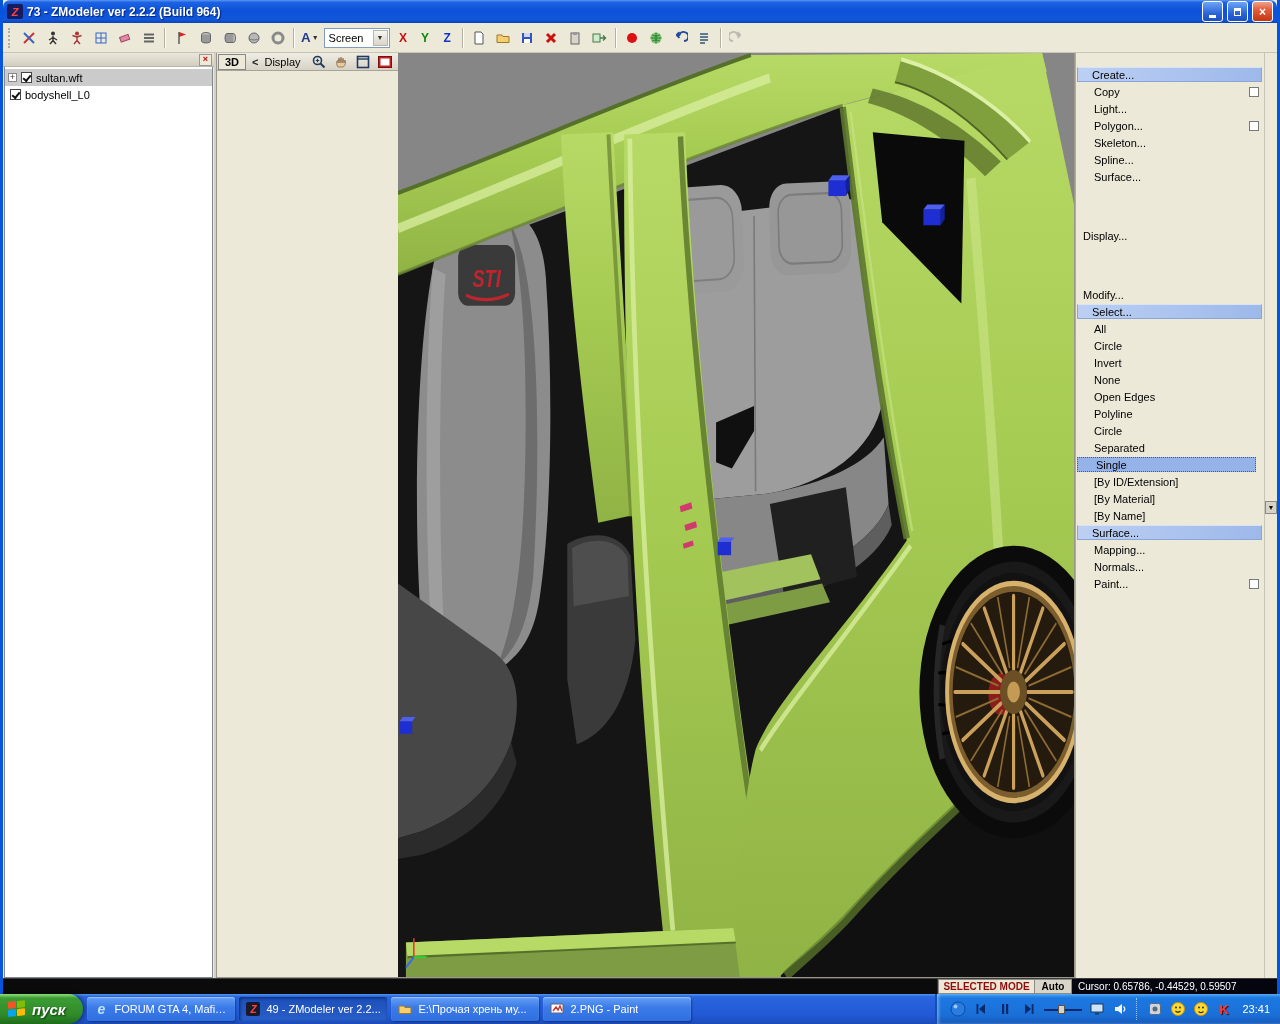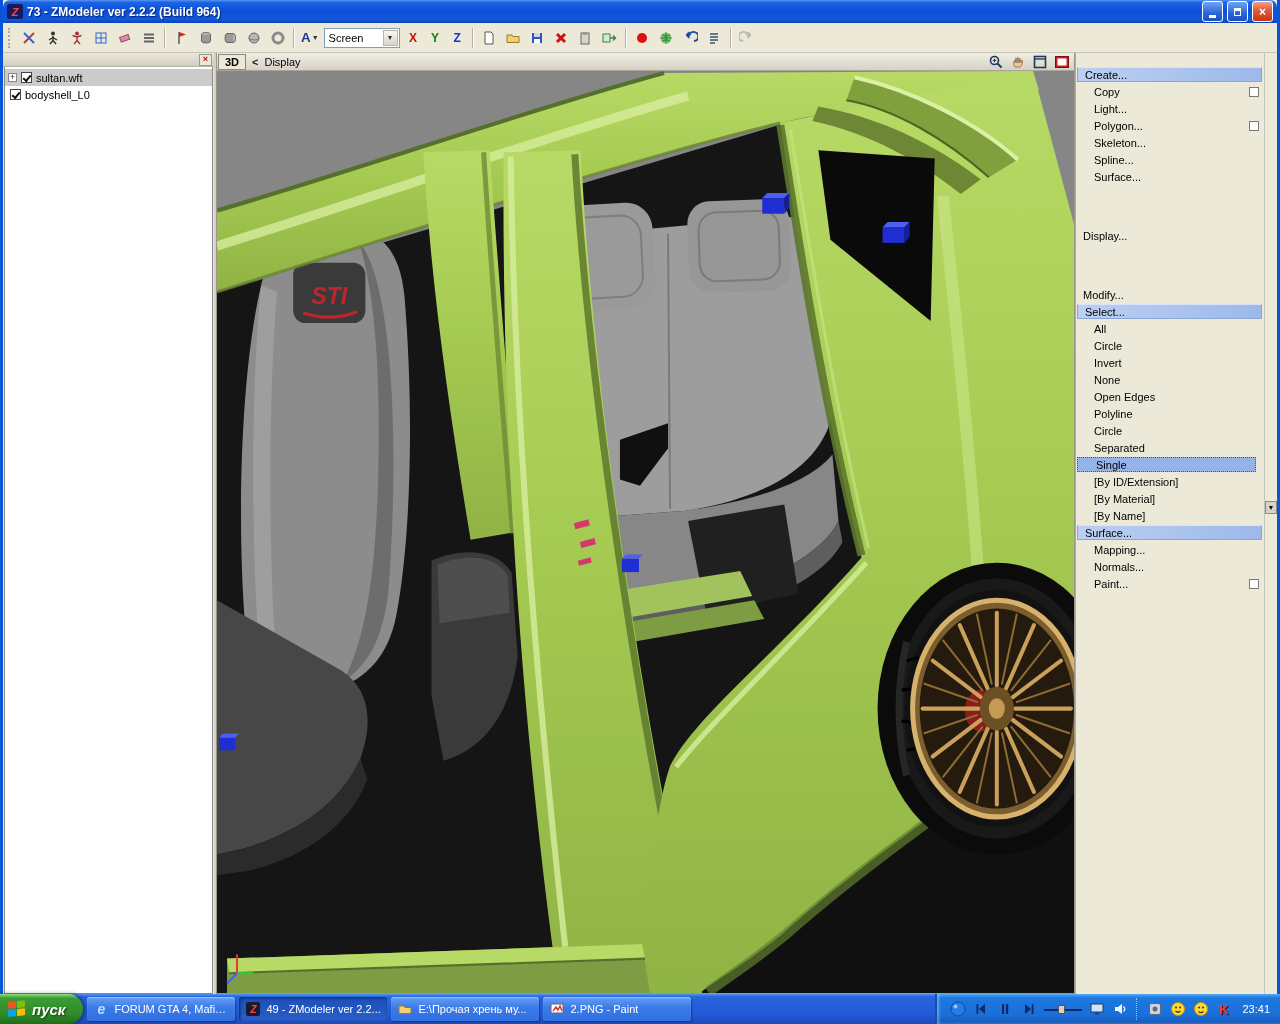--- a/index.html
+++ b/index.html
@@ -25,21 +25,21 @@
     border-bottom:1px solid #dbd7ca;padding-left:3px;}
   .menu-item{padding:3px 9px;}
   
   .toolbar{height:30px;flex:none;display:flex;align-items:center;background:#ece9d8;
     padding:2px 2px;gap:1px;border-bottom:1px solid #c8c4b8;}
   .grip{width:5px;height:20px;border-left:2px dotted #b0ac9e;margin:0 3px;}
   .tb{width:23px;height:23px;flex:none;display:flex;align-items:center;justify-content:center;
     background:transparent;border:1px solid transparent;padding:0;}
   .tb.disabled{opacity:.4;}
   .sep{width:2px;height:20px;border-left:1px solid #b4b0a4;border-right:1px solid #fff;margin:0 3px;}
-  .combo{width:76px;height:20px;background:#fff;border:1px solid #7f9db9;display:flex;align-items:center;
+  .combo{width:66px;height:20px;background:#fff;border:1px solid #7f9db9;display:flex;align-items:center;
     padding-left:4px;position:relative;margin:0 2px;}
   .combo .dd{position:absolute;right:1px;top:1px;bottom:1px;width:15px;
     background:linear-gradient(#f8f6f1,#d8d4c8);border:1px solid #b8b4a8;display:flex;align-items:center;
     justify-content:center;font-size:7px;color:#333;}
   .axis{width:21px;height:21px;font-weight:bold;font-size:12px;display:flex;align-items:center;
     justify-content:center;background:transparent;border:1px solid transparent;padding:0;}
   .axis.ax{color:#c31111;}.axis.ay{color:#0a8a0a;}.axis.az{color:#1133cc;}
   .fontbtn{display:flex;align-items:center;gap:1px;font-weight:bold;color:#223a8c;background:none;border:none;padding:0 2px;}
   .ddarrow{font-size:7px;color:#333;}
   
@@ -57,36 +57,36 @@
   .trow.child{padding-left:5px;}
   .expander{width:9px;height:9px;border:1px solid #888;background:#fff;font-size:9px;line-height:7px;
     text-align:center;color:#333;flex:none;}
   .chk{width:11px;height:11px;border:1px solid #444;background:#fff;position:relative;flex:none;}
   .chk.checked::after{content:"";position:absolute;left:1px;top:2px;width:6px;height:3px;
     border-left:2px solid #111;border-bottom:2px solid #111;transform:rotate(-50deg);}
   .lp-buttons{flex:none;display:flex;gap:4px;padding:3px 2px 5px;}
   .pbtn{flex:1;height:19px;background:#ece9d8;border:1px solid #707070;border-radius:2px;
     box-shadow:inset 1px 1px 0 #fff,inset -1px -1px 0 #b8b4a8;font-size:11px;}
   
-  .vpcol{flex:1;display:flex;flex-direction:column;min-width:0;border:1px solid #9a968a;border-top:none;}
+  .vpcol{flex:1;display:flex;flex-direction:row;min-width:0;border:1px solid #9a968a;border-top:none;}
   .vp-head{height:18px;flex:none;background:linear-gradient(#f0ede3,#d6d2c6);display:flex;align-items:center;
     gap:5px;border-bottom:1px solid #a8a49a;padding-right:4px;}
   .tab3d{width:28px;height:16px;margin-left:1px;background:#ece9d8;border:1px solid #888;
     display:flex;align-items:center;justify-content:center;font-weight:bold;font-size:11px;padding:0;}
   .vp-arrow{color:#222;font-weight:bold;padding:0 1px;background:none;border:none;font-size:11px;}
   .vp-spacer{flex:1;}
   .hicon{width:17px;height:15px;display:flex;align-items:center;justify-content:center;background:none;border:none;padding:0;}
   .vp-canvas{flex:1;position:relative;background:#7dd3fc;min-height:0;}
   .vp-canvas svg{position:absolute;left:0;top:0;width:100%;height:100%;}
   
   .rightwrap{width:202px;flex:none;display:flex;}
   .cmdpanel{flex:1;background:#ece9d8;padding-top:13px;border-left:1px solid #b0aca0;}
   .cmd-row{height:17px;display:flex;align-items:center;padding-left:18px;position:relative;}
   .cmd-row.root{padding-left:7px;margin-top:42px;}
-  .cmd-row.group{padding-left:7px;height:15px;margin:1px 2px 1px 1px;
+  .cmd-row.group{padding-left:14px;height:15px;margin:1px 2px 1px 1px;
     background:linear-gradient(90deg,#bccff3,#9db9ea);border:1px solid #8aa6d6;border-top-color:#d8e3f8;}
   .cmd-row.selected{height:15px;margin:1px 8px 1px 1px;background:#95b3e8;border:1px dotted #44569a;}
   .cmd-check{position:absolute;right:5px;top:50%;transform:translateY(-50%);width:10px;height:10px;
     background:#fff;border:1px solid #7a7a7a;padding:0;}
   .scrollcol{width:13px;flex:none;background:#ece9d8;border-left:1px solid #c8c4b8;position:relative;}
   .scrolldown{position:absolute;top:448px;left:0;width:12px;height:13px;background:#d6d2c6;
     border:1px solid #8a8a8a;display:flex;align-items:center;justify-content:center;font-size:7px;color:#111;padding:0;}
   
   .statusbar{height:16px;flex:none;display:flex;align-items:stretch;background:#101010;
     border-top:1px solid #3c3c3c;color:#fff;}
@@ -596,20 +596,26 @@
               <span>Paint...</span>
               <button class="cmd-check"></button>
             </div>
         </div>
         <div class="scrollcol">
           <button class="scrolldown">▼</button>
         </div>
       </div>
     </div>
 
+    <div class="statusbar">
+      <div class="sb-spacer"></div>
+      <div class="sb-mode">SELECTED MODE</div>
+      <div class="sb-auto">Auto</div>
+      <div class="sb-cursor">Cursor: 0.65786, -0.44529, 0.59507</div>
+    </div>
   </div>
 
   <div class="taskbar">
     <button class="startbtn">
       <span class="winflag">
         <i style="background:#f35325"></i>
           <i style="background:#81bc06"></i>
           <i style="background:#05a6f0"></i>
           <i style="background:#ffba08"></i>
       </span>

